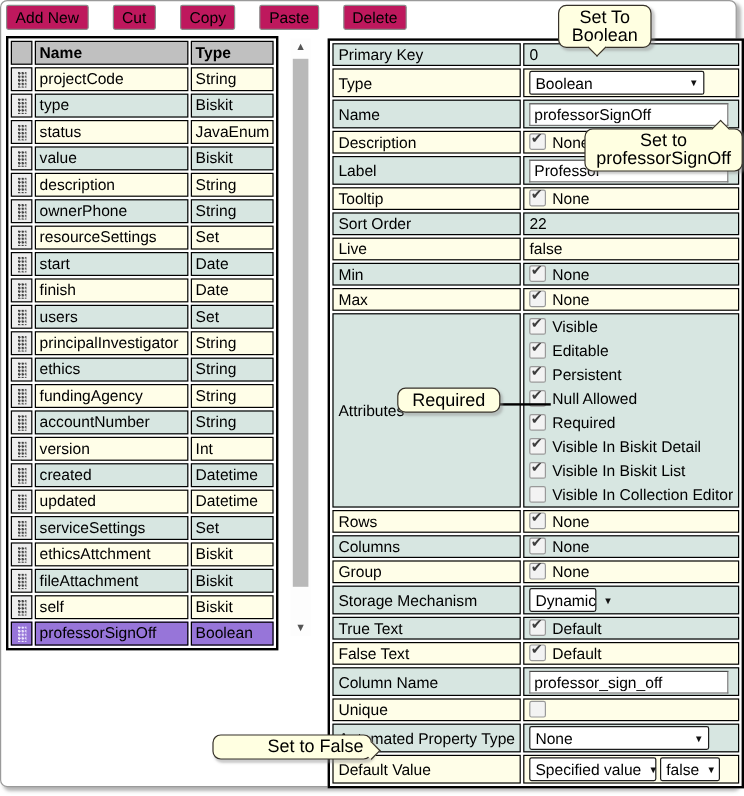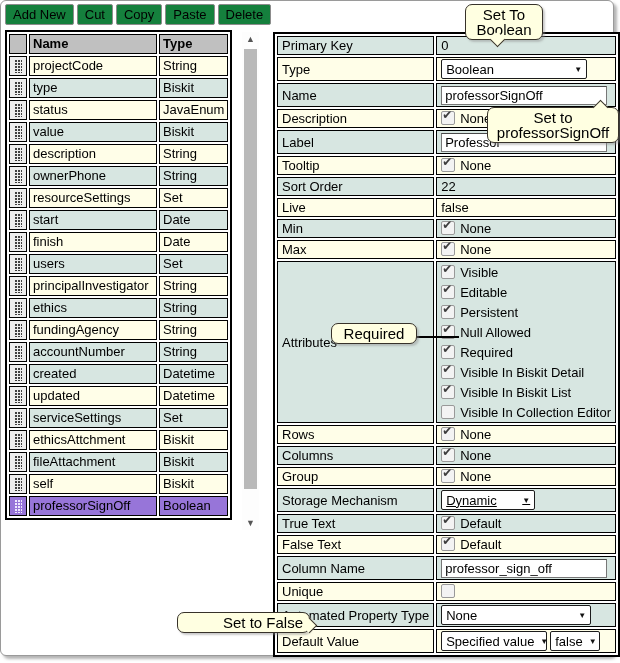--- a/index.html
+++ b/index.html
@@ -8,22 +8,22 @@
     background:#ffffff;font-family:"Liberation Sans",sans-serif;color:#000;
   }
   .window{
     position:absolute;left:0px;top:0px;width:612px;height:654px;
     border:1px solid #9a9a9a;border-radius:6px;background:#fff;
     box-shadow:3px 3px 3px rgba(120,120,120,.55);
   }
   
   .toolbar{position:absolute;left:4px;top:3px;white-space:nowrap;}
   .tbtn{
-    display:inline-block;background:#15803d;border:1px solid #8c8c8c;border-radius:2px;
-    padding:2px 7px;margin-right:3px;font-size:13px;font-family:"Liberation Sans",sans-serif;color:#000;
+    display:inline-block;background:#be185d;border:1px solid #8c8c8c;border-radius:2px;
+    padding:2px 7px;margin-right:20px;font-size:13px;font-family:"Liberation Sans",sans-serif;color:#000;
   }
   
   .ltable{
     position:absolute;left:4px;top:29px;
     border-collapse:separate;border-spacing:2px;background:#fff;border:2px solid #000;
   }
   .ltable td,.ltable th{border:1px solid #000;font-size:13px;padding:0 3px;height:18px;line-height:18px;white-space:nowrap;overflow:hidden;}
   .ltable th{background:var(--gray);text-align:left;font-weight:bold;}
   .corner-cell{background:var(--gray);width:10px;}
   .handle-cell{width:10px;background:#ededed;padding:0 2px;}
@@ -194,20 +194,27 @@
           <td class="handle-cell">
             <div class="grip"></div>
           </td>
           <td class="col-name bg-blue">accountNumber</td>
           <td class="col-type bg-blue">String</td>
         </tr>
         <tr>
           <td class="handle-cell">
             <div class="grip"></div>
           </td>
+          <td class="col-name bg-cream">version</td>
+          <td class="col-type bg-cream">Int</td>
+        </tr>
+        <tr>
+          <td class="handle-cell">
+            <div class="grip"></div>
+          </td>
           <td class="col-name bg-blue">created</td>
           <td class="col-type bg-blue">Datetime</td>
         </tr>
         <tr>
           <td class="handle-cell">
             <div class="grip"></div>
           </td>
           <td class="col-name bg-cream">updated</td>
           <td class="col-type bg-cream">Datetime</td>
         </tr>
@@ -358,21 +365,21 @@
         <tr>
           <td class="lbl bg-blue">Columns</td>
           <td class="val bg-blue"><span class="cb"><span class="mark">✔</span></span><span>None</span></td>
         </tr>
         <tr>
           <td class="lbl bg-cream">Group</td>
           <td class="val bg-cream"><span class="cb"><span class="mark">✔</span></span><span>None</span></td>
         </tr>
         <tr class="widget">
           <td class="lbl bg-blue">Storage Mechanism</td>
-          <td class="val bg-blue"><span class="dd" style="width: 94px; text-decoration: underline;">
+          <td class="val bg-blue"><span class="dd" style="width: 56px;">
               <span>Dynamic</span>
               <span class="arr">▼</span>
             </span></td>
         </tr>
         <tr>
           <td class="lbl bg-blue">True Text</td>
           <td class="val bg-blue"><span class="cb"><span class="mark">✔</span></span><span>Default</span></td>
         </tr>
         <tr>
           <td class="lbl bg-cream">False Text</td>

